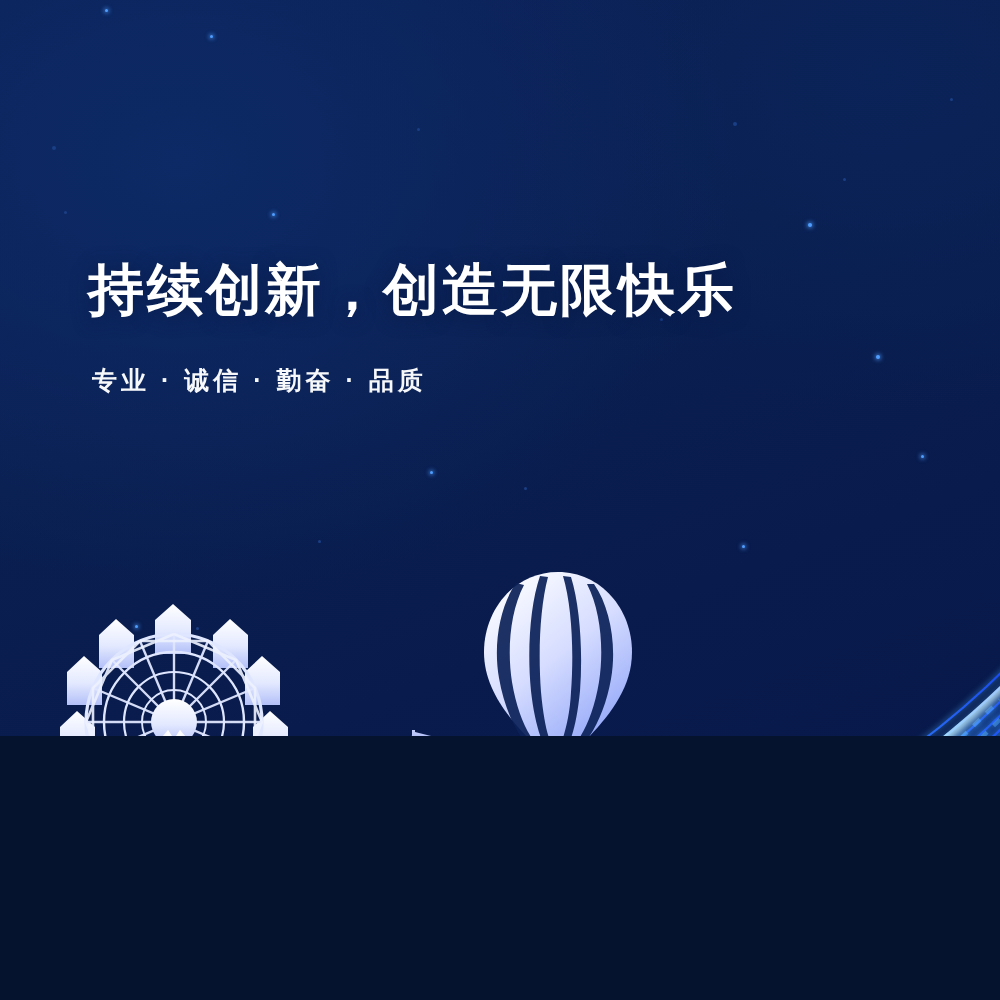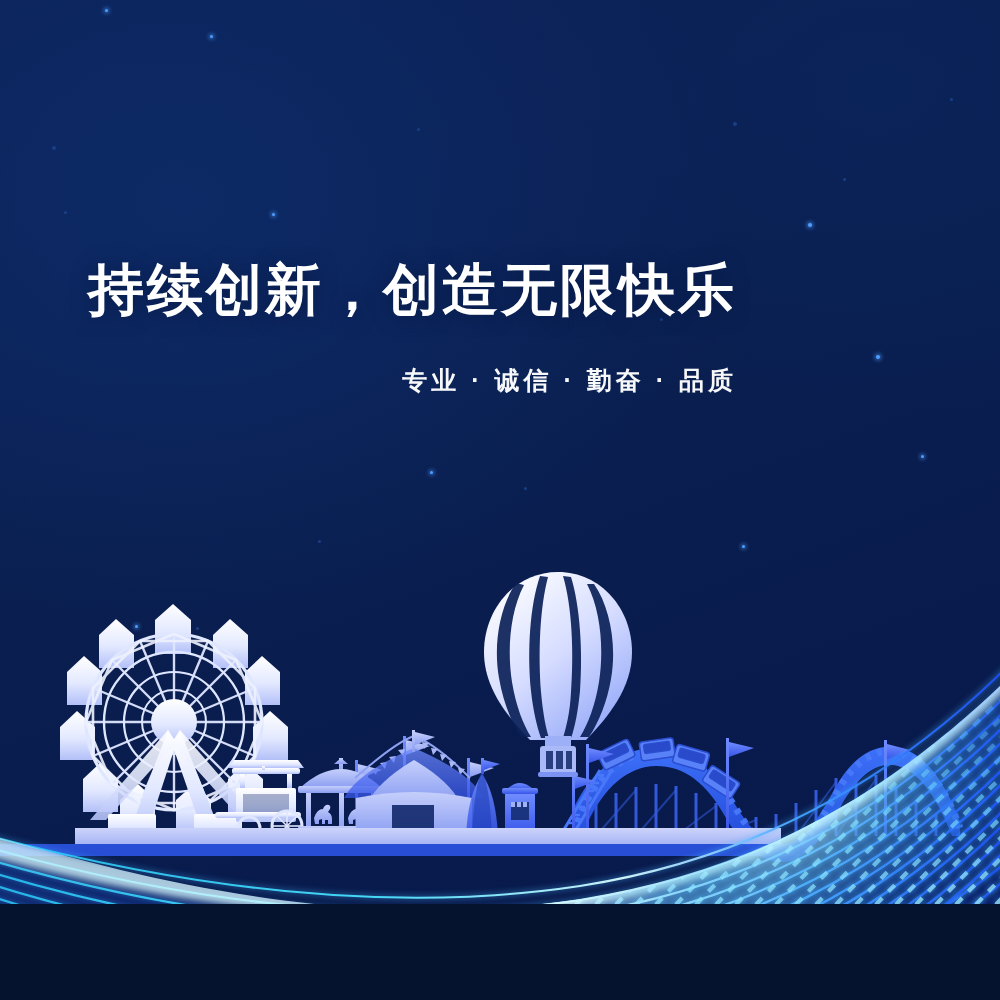--- a/index.html
+++ b/index.html
@@ -1,40 +1,40 @@
 <!DOCTYPE html>
 <html><head>
 <meta charset="utf-8">
 <title>Amusement Park Banner</title>
 <style>
   html,body{margin:0;padding:0;background:#05132f;}
   *{box-sizing:border-box;}
   #stage{
-    position:relative;width:1000px;height:904px;overflow:hidden;
+    position:relative;width:1000px;height:736px;overflow:hidden;
     font-family:"Liberation Sans","DejaVu Sans",sans-serif;
     background:
       radial-gradient(ellipse 900px 700px at 18% 22%, #0d2a66 0%, rgba(13,42,102,0) 62%),
       radial-gradient(ellipse 700px 520px at 88% 10%, #0a2358 0%, rgba(10,35,88,0) 65%),
       linear-gradient(160deg,#0b2259 0%,#0a1f50 45%,#08184a 100%);
   }
   
   .stars{position:absolute;inset:0;pointer-events:none;}
   .star{position:absolute;border-radius:50%;background:#2f7bf0;}
   .star.bright{background:#4f9dff;box-shadow:0 0 4px 1px rgba(79,157,255,.75);}
   .star.dim{background:#1b3f86;}
   
   .text-block{position:absolute;left:88px;top:258px;z-index:30;}
   .headline{
     color:#ffffff;font-size:56px;font-weight:bold;letter-spacing:3px;
     line-height:1.15;margin:0;white-space:nowrap;
     text-shadow:0 2px 18px rgba(8,26,70,.85);
   }
   .subline{
     color:#ffffff;font-size:25px;font-weight:bold;letter-spacing:4px;
-    margin:42px 0 0 4px;white-space:nowrap;opacity:.97;text-align:right;
+    margin:42px 0 0 4px;white-space:nowrap;opacity:.97;
   }
   
   .scenery{position:absolute;left:0;top:0;width:1000px;height:1000px;z-index:20;}
   
   .wave{position:absolute;left:0;top:0;width:1000px;height:1000px;z-index:25;}
   .glowline{filter:drop-shadow(0 0 3px rgba(70,180,255,.9));}
 </style>
 </head>
 <body>
 

